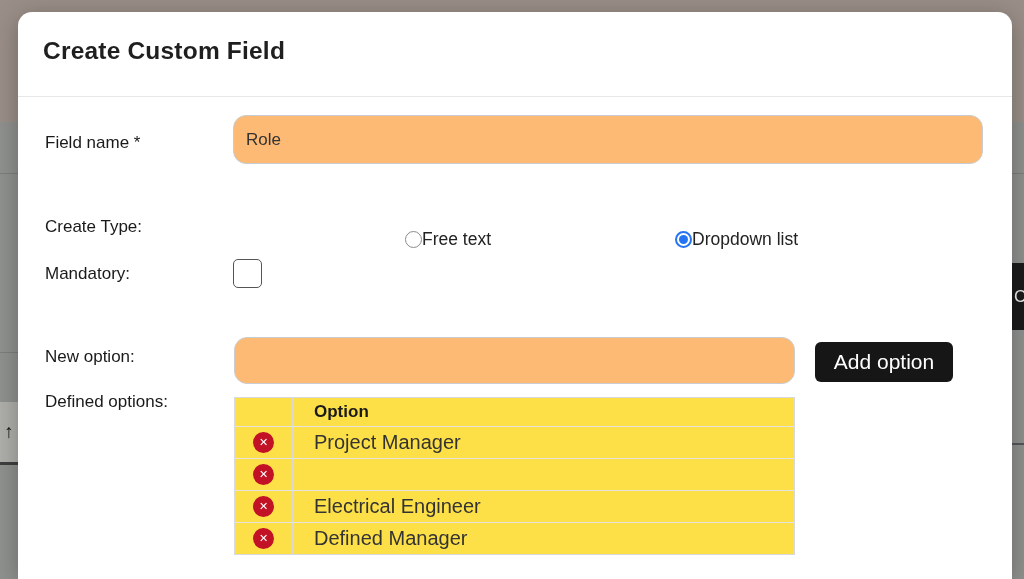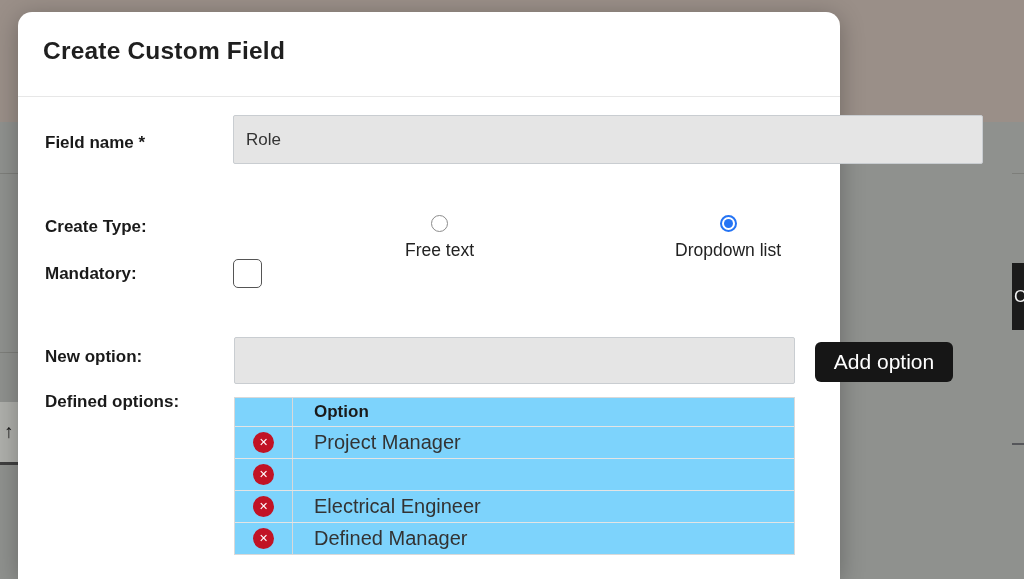--- a/index.html
+++ b/index.html
@@ -23,45 +23,45 @@
   .partial-black-btn{
     position:absolute;left:0;top:263px;width:100%;height:67px;
     background:#1b1b1b;color:#f2f2f2;font-size:17px;
     display:flex;align-items:center;overflow:hidden;
   }
   .partial-black-btn span{margin-left:2px;}
   .dark-line-right{position:absolute;left:0;top:443px;width:100%;height:2px;background:#55565a;}
 
   
   .modal{
-    position:absolute;left:18px;top:12px;width:822px;height:567px;
+    position:absolute;left:18px;top:12px;width:994px;height:567px;
     background:#ffffff;border-radius:14px 14px 0 0;
     box-shadow:0 4px 24px rgba(0,0,0,.28);
   }
   .modal-title{
     position:absolute;left:25px;top:25px;
     font-size:24.5px;font-weight:bold;color:#1f1f1f;letter-spacing:.2px;
   }
   .modal-header-divider{
     position:absolute;left:0;top:84px;width:100%;height:1px;background:#e7e7e7;
   }
   .form-label{
     position:absolute;left:27px;
-    font-size:17px;font-weight:bold;color:#1a1a1a;
+    font-size:17px;font-weight:normal;color:#1a1a1a;
   }
   .text-input{
     position:absolute;box-sizing:border-box;
-    border:1px solid #c9cdd1;border-radius:2px;background:#e5e5e5;
+    border:1px solid #c9cdd1;border-radius:13px;background:#fdba74;
     font-family:inherit;font-size:17px;color:#333;padding:0 12px;outline:none;
   }
   .input-fieldname{left:215px;top:103px;width:750px;height:49px;}
   .input-newoption{left:216px;top:325px;width:561px;height:47px;}
 
   
-  .radio-group-item{position:absolute;top:203px;display:flex;align-items:center;gap:8px;flex-direction:column;}
+  .radio-group-item{position:absolute;top:217px;display:flex;align-items:center;gap:0;}
   .radio-free{left:387px;}
   .radio-drop{left:657px;}
   .radio-circle{
     width:17px;height:17px;border-radius:50%;
     border:1.5px solid #8c8c8c;background:#fff;box-sizing:border-box;flex:0 0 auto;
   }
   .radio-circle.selected{
     border:2px solid #2574f4;position:relative;
   }
   .radio-circle.selected::after{
@@ -79,21 +79,21 @@
   
   .btn-add{
     position:absolute;left:797px;top:330px;width:138px;height:40px;
     background:#161616;color:#fff;border:none;border-radius:6px;
     font-family:inherit;font-size:21px;cursor:pointer;
   }
 
   
   .options-table{
     position:absolute;left:216px;top:385px;width:561px;
-    border:1px solid #d9d9d9;background:#7dd3fc;box-sizing:border-box;
+    border:1px solid #d9d9d9;background:#fde047;box-sizing:border-box;
   }
   .t-row{display:flex;align-items:center;height:31px;border-top:1px solid #e4e4e4;}
   .t-row.header{height:28px;border-top:none;}
   .t-col-del{width:57px;align-self:stretch;flex:0 0 auto;border-right:1px solid #d9d9d9;
     display:flex;align-items:center;justify-content:center;}
   .t-col-opt{flex:1;padding-left:21px;font-size:20px;color:#333;}
   .t-row.header .t-col-opt{font-size:17px;font-weight:bold;color:#1a1a1a;}
   .del-icon{
     width:21px;height:21px;border-radius:50%;background:#c11325;
     color:#fff;font-size:11px;font-weight:bold;line-height:21px;text-align:center;

